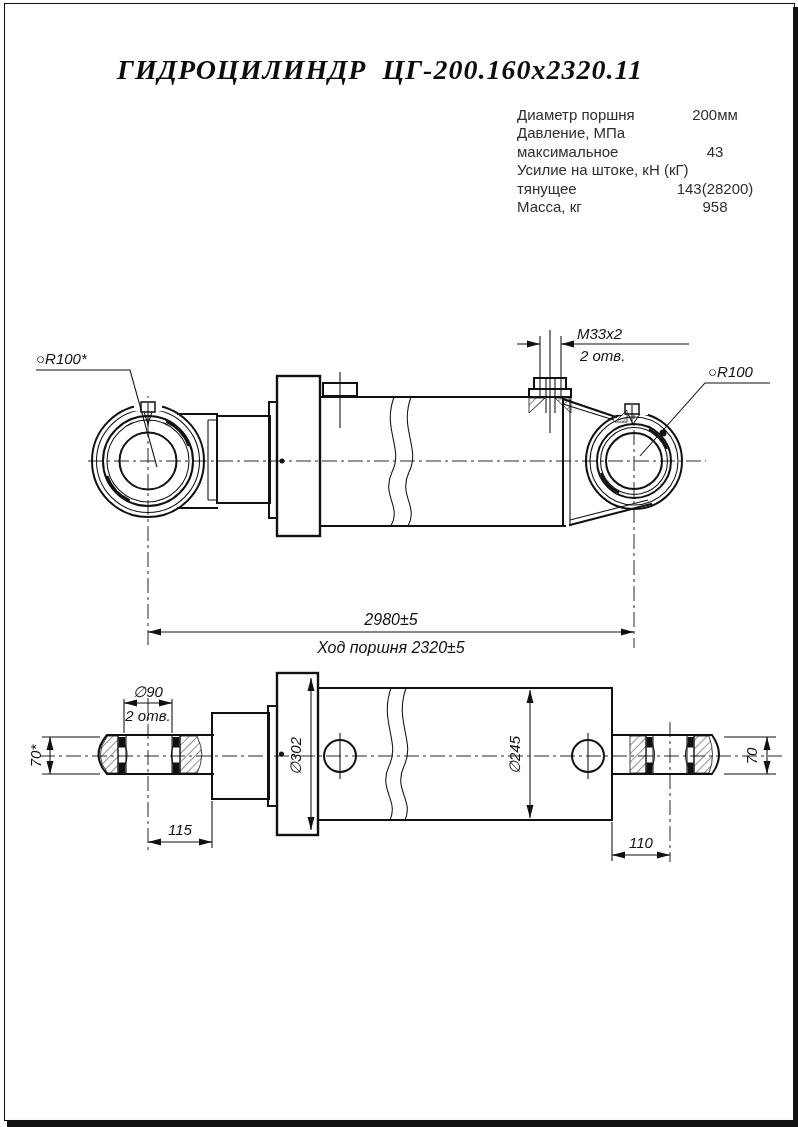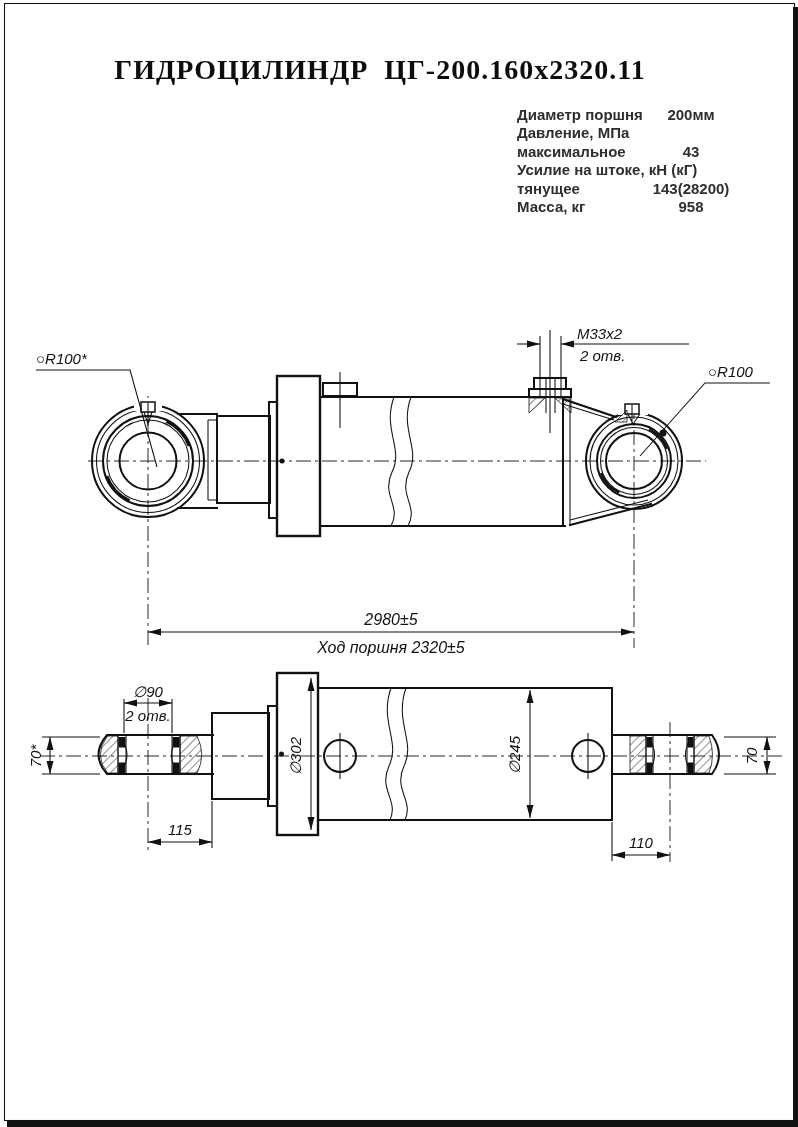--- a/index.html
+++ b/index.html
@@ -1,23 +1,23 @@
 <!DOCTYPE html>
 <html><head>
 <meta charset="utf-8">
 <style>
   html,body{margin:0;padding:0;background:#fff;}
   .page{position:relative;width:798px;height:1127px;background:#fff;overflow:hidden;
         font-family:"Liberation Sans",sans-serif;color:#111;}
   .title{position:absolute;left:60px;top:54px;width:640px;text-align:center;
          font-family:"Liberation Serif",serif;font-weight:bold;font-size:28px;
-         letter-spacing:1px;white-space:pre;color:#0d0d0d;}
+         letter-spacing:1px;white-space:pre;color:#0d0d0d;font-style:italic;}
   .specs{position:absolute;left:517px;top:106px;font-size:15px;color:#2e2e2e;}
-  .spec-row{position:relative;height:18.4px;width:262px;white-space:nowrap;font-weight:bold;}
-  .spec-value{position:absolute;left:126px;top:0;width:96px;text-align:center;}
+  .spec-row{position:relative;height:18.4px;width:262px;white-space:nowrap;}
+  .spec-value{position:absolute;left:150px;top:0;width:96px;text-align:center;}
   svg.draw{position:absolute;left:0;top:0;}
   .s2{stroke:#111;stroke-width:2;fill:none;stroke-linecap:square;}
   .s25{stroke:#111;stroke-width:2.4;fill:none;}
   .s15{stroke:#111;stroke-width:1.5;fill:none;}
   .s1{stroke:#111;stroke-width:1.05;fill:none;}
   .cl{stroke:#111;stroke-width:0.9;fill:none;stroke-dasharray:15 4 3 4;}
   .dimline{stroke:#111;stroke-width:1.05;fill:none;
            marker-start:url(#arr);marker-end:url(#arr);}
   .dimend{stroke:#111;stroke-width:1.05;fill:none;marker-end:url(#arr);}
   .dimstart{stroke:#111;stroke-width:1.05;fill:none;marker-start:url(#arr);}

